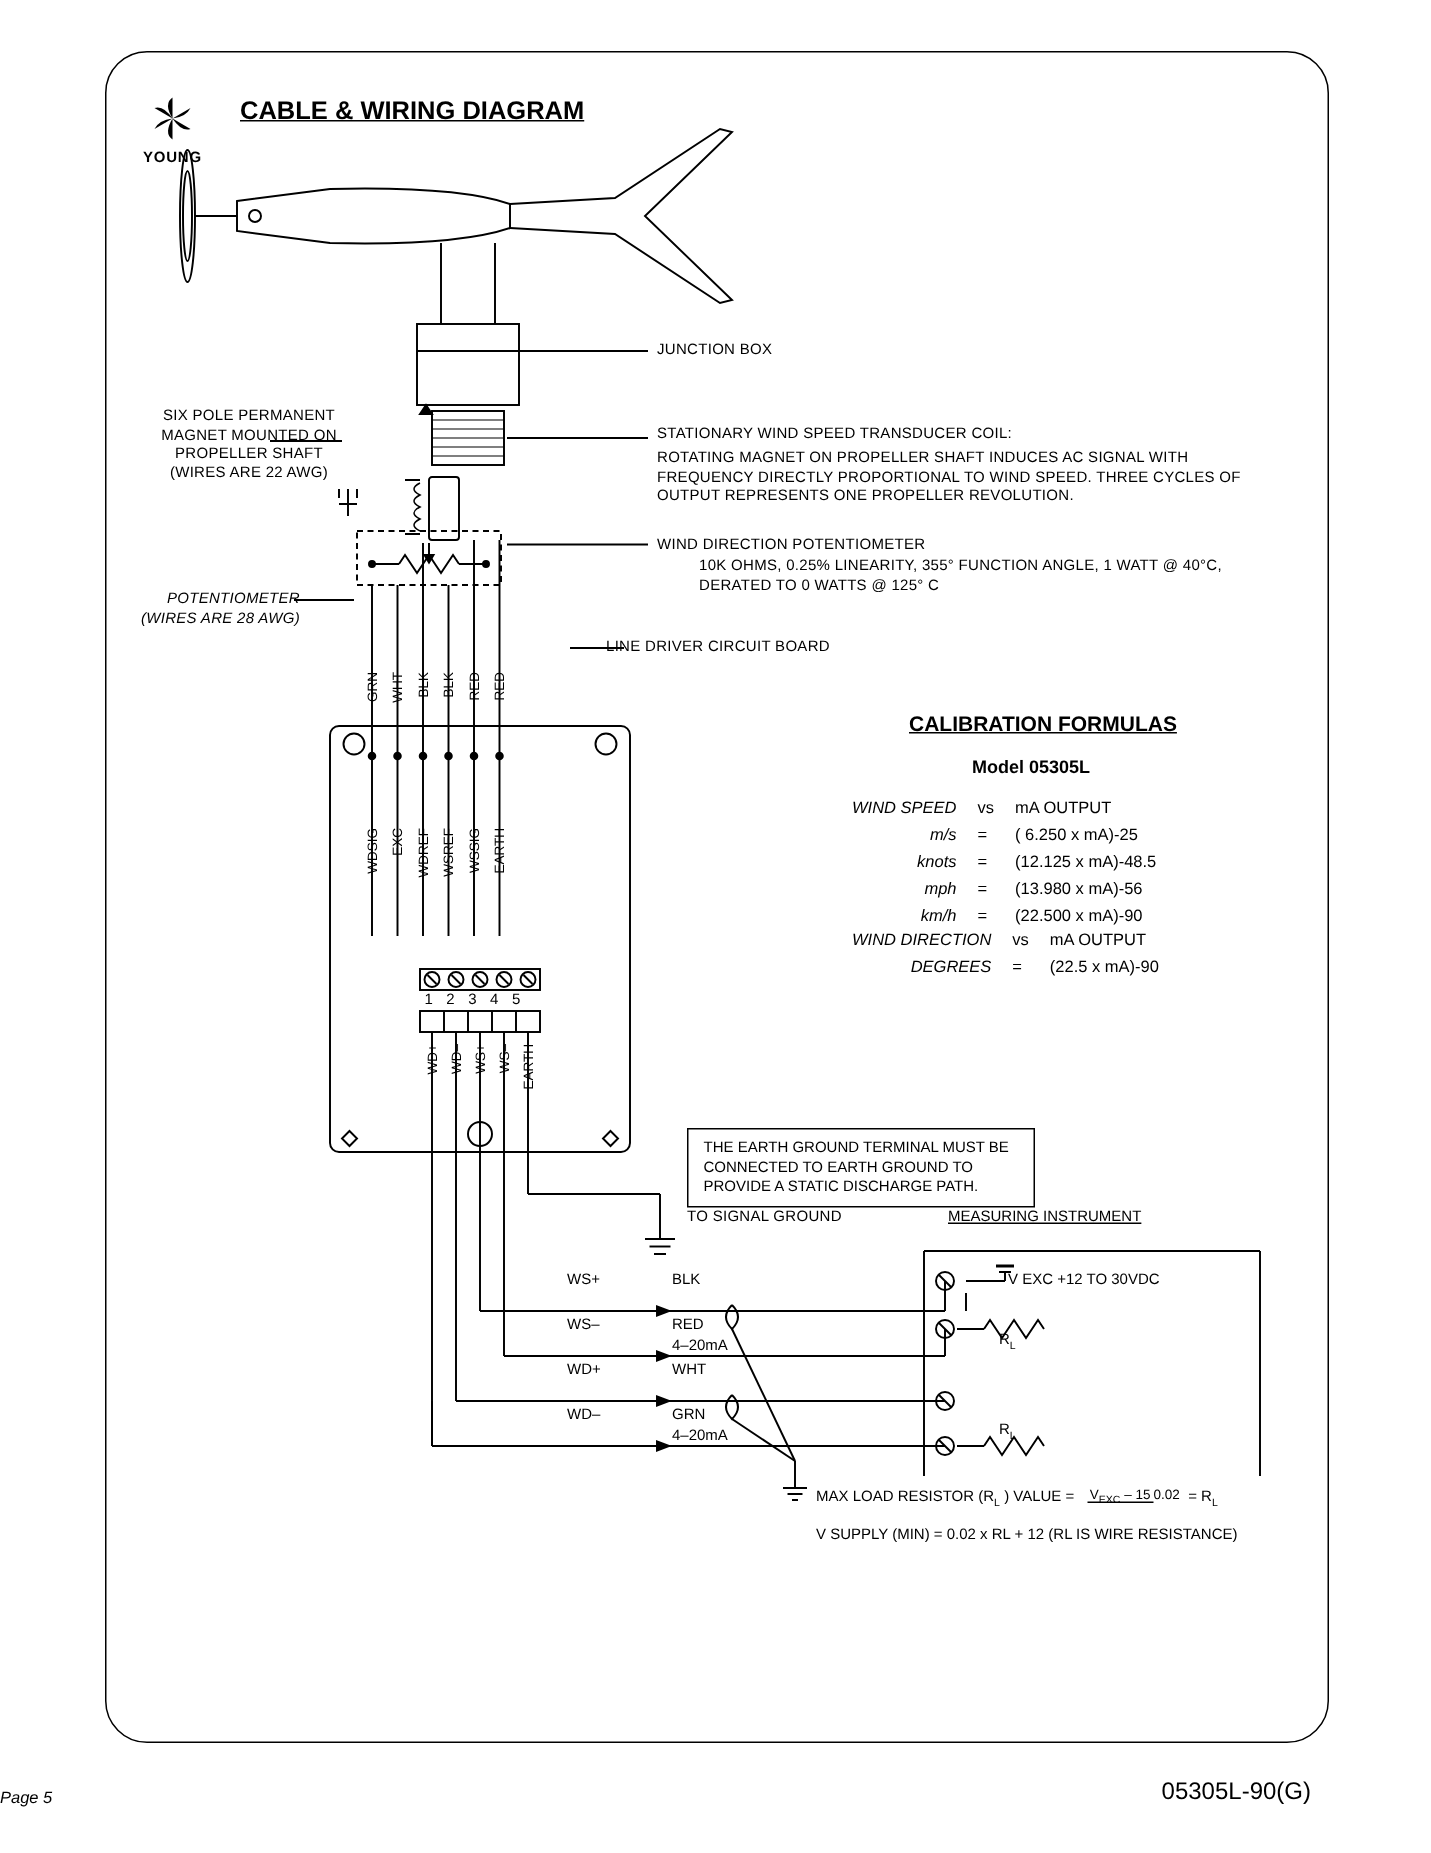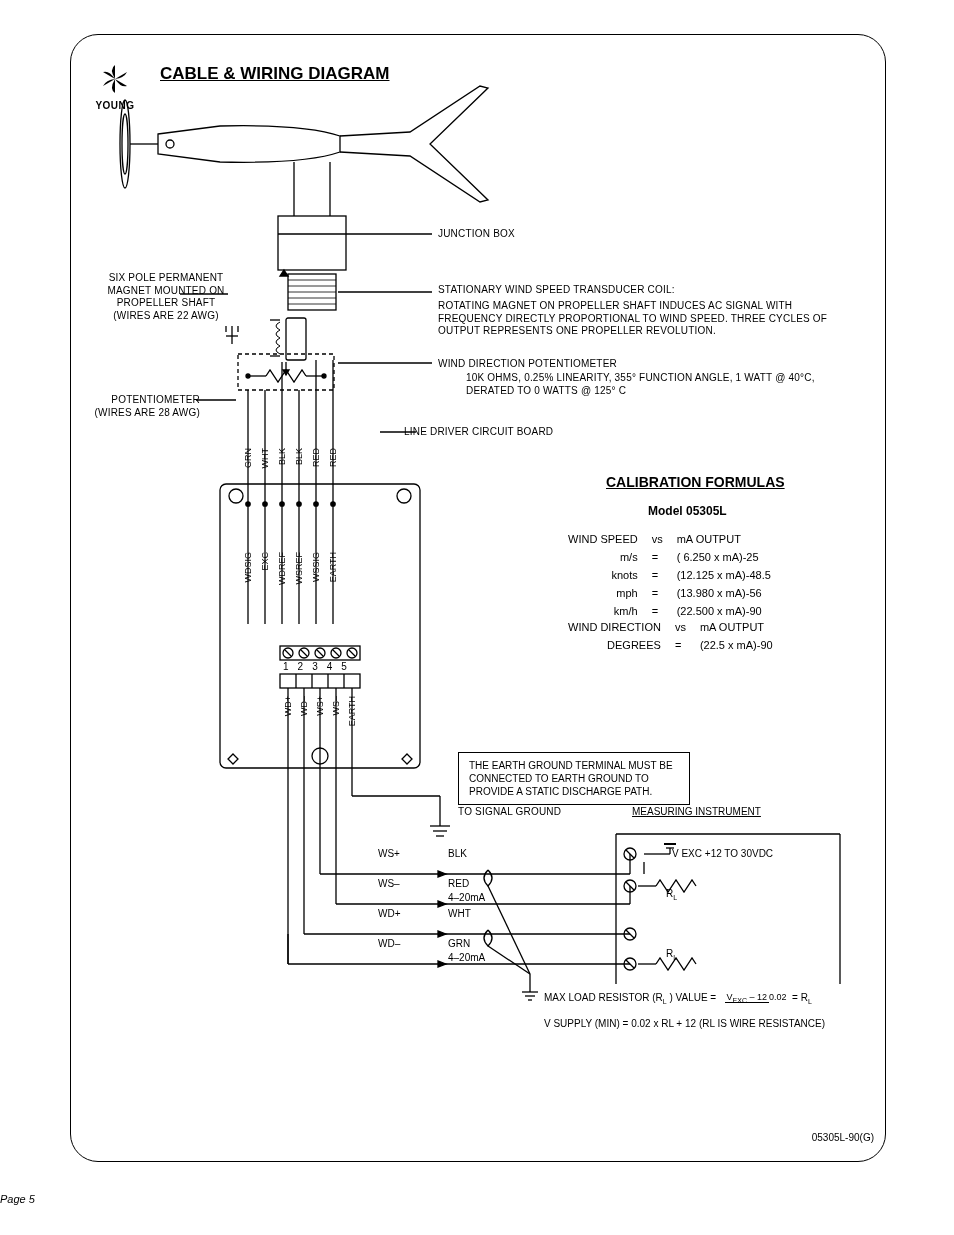--- a/index.html
+++ b/index.html
@@ -6,36 +6,36 @@
   body { width:954px; height:1235px; font-family:Arial,Helvetica,sans-serif; color:#000; position:relative; }
   .page-frame { position:absolute; left:70px; top:34px; width:814px; height:1126px; border:1.5px solid #000; border-radius:28px; }
   .logo { position:absolute; left:90px; top:60px; width:50px; }
   .logo svg { display:block; }
   .logo-text { font-size:10px; font-weight:bold; text-align:center; letter-spacing:0.5px; }
   .title { position:absolute; left:160px; top:64px; font-size:17px; font-weight:bold; text-decoration:underline; }
   .abs { position:absolute; }
   .lbl { font-size:10px; line-height:1.25; }
   .lbl-narrow { font-family:Arial Narrow,Arial,sans-serif; letter-spacing:0.2px; }
   .center { text-align:center; }
-  .right { text-align:right; }
+  .right { text-align:right;font-style:italic; }
   .cal-title { font-size:14px; font-weight:bold; text-decoration:underline; }
   .cal-model { font-size:12px; font-weight:bold; }
   .cal-table { font-size:11px; line-height:1.45; }
   .cal-table td { padding:0 6px; white-space:nowrap; }
   .note-box { border:1px solid #000; padding:6px 10px; font-size:10px; line-height:1.3; font-family:Arial Narrow,Arial,sans-serif; background:#fff; }
   .meas-title { font-size:10px; text-decoration:underline; font-family:Arial Narrow,Arial,sans-serif; }
   .vwire { font-size:9px; writing-mode:vertical-rl; transform:rotate(180deg); font-family:Arial Narrow,Arial,sans-serif; }
   .hwire { font-size:10px; font-family:Arial Narrow,Arial,sans-serif; }
   .formula { font-size:10px; font-family:Arial Narrow,Arial,sans-serif; }
   .frac { display:inline-block; vertical-align:middle; text-align:center; font-size:9px; line-height:1.05; }
   .frac .top { border-bottom:1px solid #000; padding:0 2px; }
   .sub { font-size:7px; vertical-align:sub; }
   .term-row { font-size:10px; font-family:Arial Narrow,Arial,sans-serif; }
   .page-num { font-size:11px; position:absolute; left:0; width:856px; text-align:left; top:1193px;font-style:italic; }
-  .doc-id { font-size:10px; position:absolute; right:80px; top:1132px; }
+  .doc-id { font-size:16px; position:absolute; right:80px; top:1186px; }
   svg.diagram { position:absolute; left:70px; top:34px; width:814px; height:1126px; }
 </style>
 </head>
 <body>
 
 <div class="page-frame"></div>
 
 <div class="logo">
   <svg viewBox="0 0 50 40">
     <rect x="6" y="0" width="38" height="38" fill="none"></rect>
@@ -345,19 +345,19 @@
 <div class="abs hwire" style="left:448px; top:938px;">GRN</div>
 <div class="abs hwire" style="left:448px; top:952px;">4–20mA</div>
 
 <div class="abs hwire" style="left:672px; top:848px;">V EXC +12 TO 30VDC</div>
 <div class="abs hwire" style="left:666px; top:888px;"><span>R</span><span class="sub">L</span></div>
 <div class="abs hwire" style="left:666px; top:948px;"><span>R</span><span class="sub">L</span></div>
 
 <div class="abs formula" style="left:544px; top:992px;">
   <span>MAX LOAD RESISTOR (R</span><span class="sub">L</span><span> ) VALUE  =</span>
   &nbsp;
-  <span class="frac"><span class="top"><span>V</span><span class="sub">EXC</span><span>  – 12</span></span><span>0.02</span></span>
+  <span class="frac"><span class="top"><span>V</span><span class="sub">EXC</span><span>  – 15</span></span><span>0.02</span></span>
   &nbsp;<span>=  R</span><span class="sub">L</span>
 </div>
 <div class="abs formula" style="left:544px; top:1018px;">V SUPPLY (MIN) = 0.02 x RL + 12 (RL IS WIRE RESISTANCE)</div>
 
 <div class="doc-id">05305L-90(G)</div>
 <div class="page-num">Page 5</div>
 
 </body></html>

